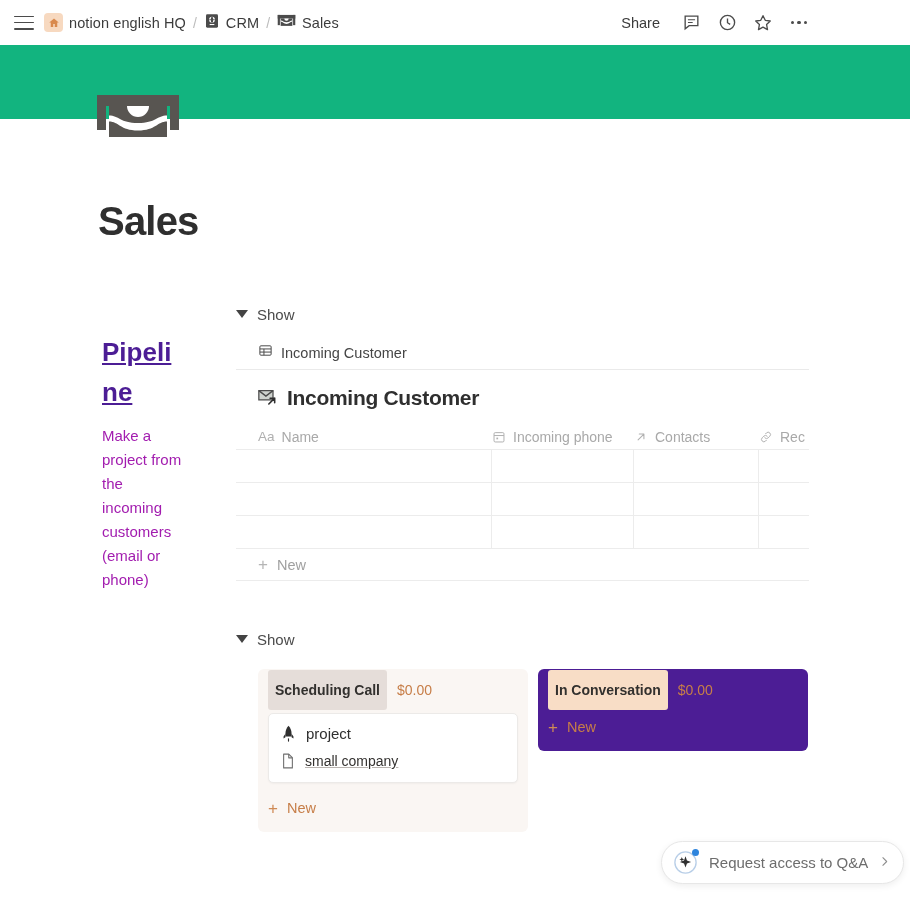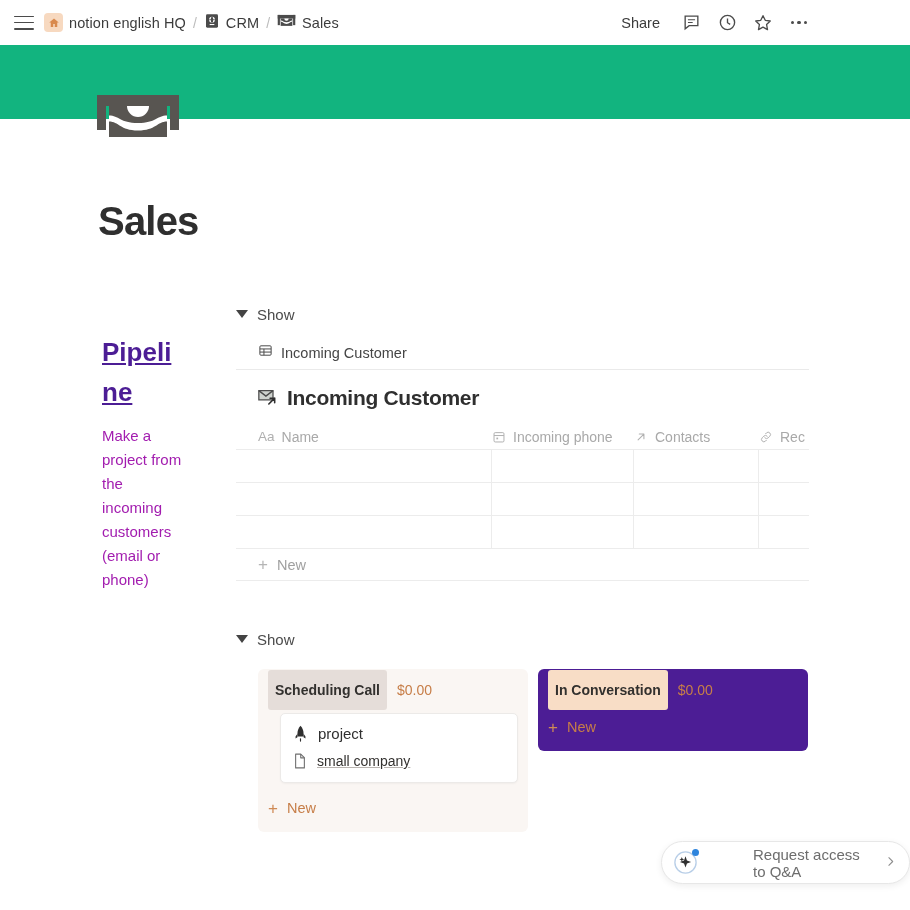--- a/index.html
+++ b/index.html
@@ -103,39 +103,39 @@
   .new-label { font-size: 14.5px; color: #a0a0a0; }
 
   
   .board { display: flex; gap: 10px; margin-top: 16px; padding-left: 22px; align-items: flex-start; }
   .kcol { width: 270px; border-radius: 6px; padding: 9px 10px 10px 10px; }
   .khead { display: flex; align-items: center; gap: 10px; height: 24px; }
   .ktag { font-size: 14px; font-weight: bold; padding: 12px 7px; border-radius: 3px; color: #32302e; }
   .ksum { font-size: 14px; }
   .kcard {
     margin-top: 11px; background: #fff; border: 1px solid #eceae8; border-radius: 5px;
-    padding: 11px 12px 13px 12px; box-shadow: 0 1px 2px rgba(0,0,0,.04); cursor: pointer; margin-left: 12px;
+    padding: 11px 12px 13px 12px; box-shadow: 0 1px 2px rgba(0,0,0,.04); cursor: pointer;
   }
   .kline { display: flex; align-items: center; gap: 10px; }
   .kline + .kline { margin-top: 11px; }
   .kname { font-size: 15px; color: #2f2f2f; }
   .ksub { font-size: 14px; color: #33312f; text-decoration: underline; text-decoration-color: #b9b4b0; }
   .knew { display: flex; align-items: center; gap: 9px; height: 28px; margin-top: 11px; cursor: pointer; }
   .knew .plus { color: #cf8a55; font-size: 17px; }
   .knew-label { font-size: 14.5px; }
 
   
   .qa {
     position: absolute; left: 661px; top: 841px;
     display: flex; align-items: center; gap: 10px;
     height: 43px; padding: 0 12px 0 10px;
     background: #fff; border: 1px solid #e7e7e7; border-radius: 22px;
     box-shadow: 0 2px 7px rgba(0,0,0,.07); cursor: pointer;
   }
-  .qa-label { font-size: 15px; color: #6d6d6d; margin-left: 44px; }
+  .qa-label { font-size: 15px; color: #6d6d6d; }
   .sparkwrap { position: relative; width: 27px; height: 27px; }
   .bluedot {
     position: absolute; right: 0px; top: 0px; width: 7px; height: 7px;
     border-radius: 50%; background: #2d84dd;
   }
 </style>
 </head>
 <body>
 
 <div class="page">

